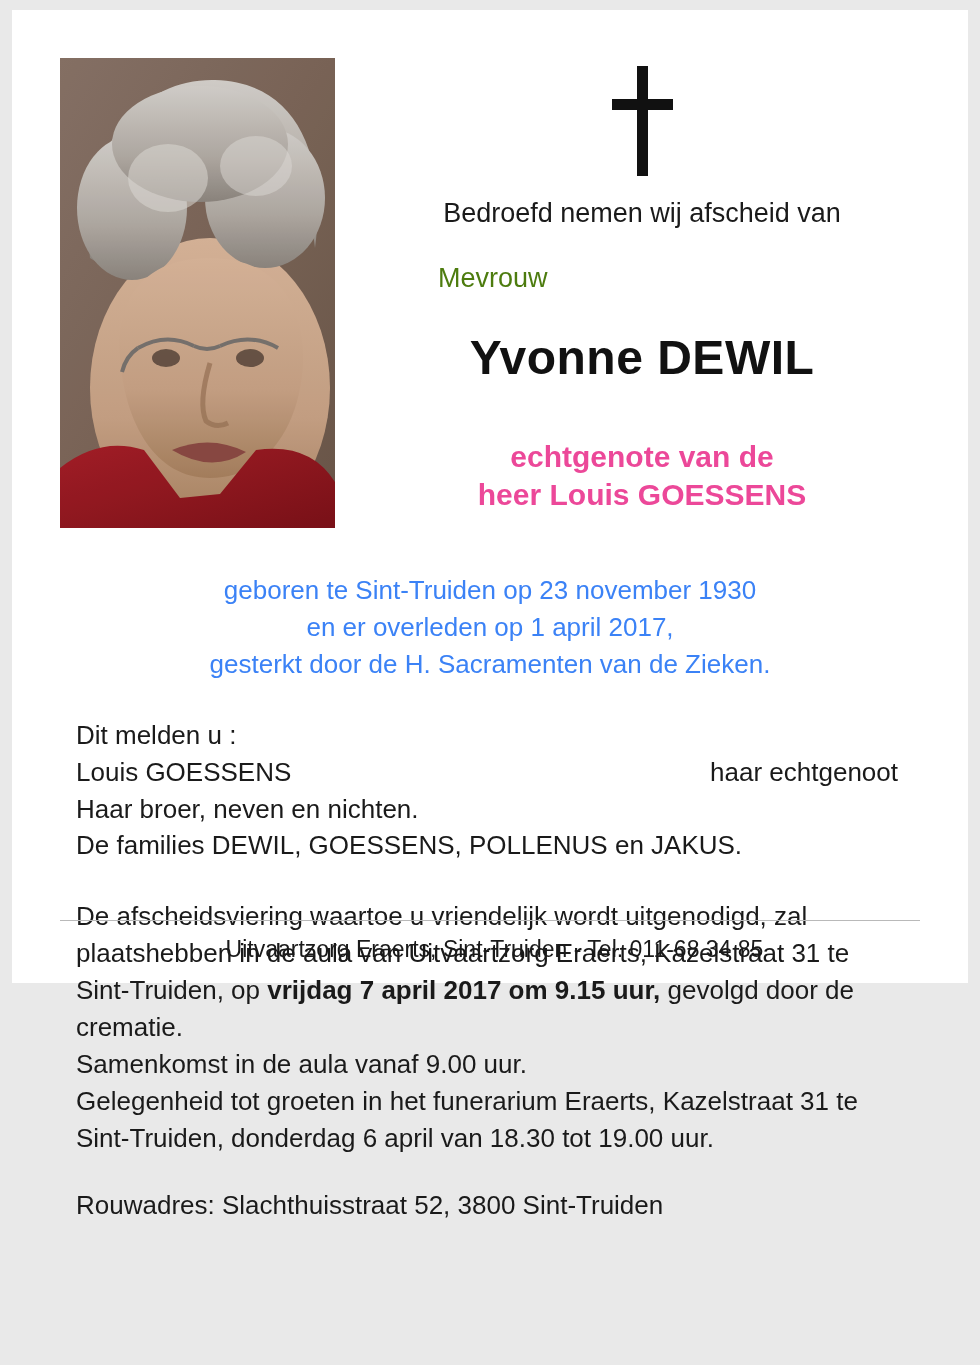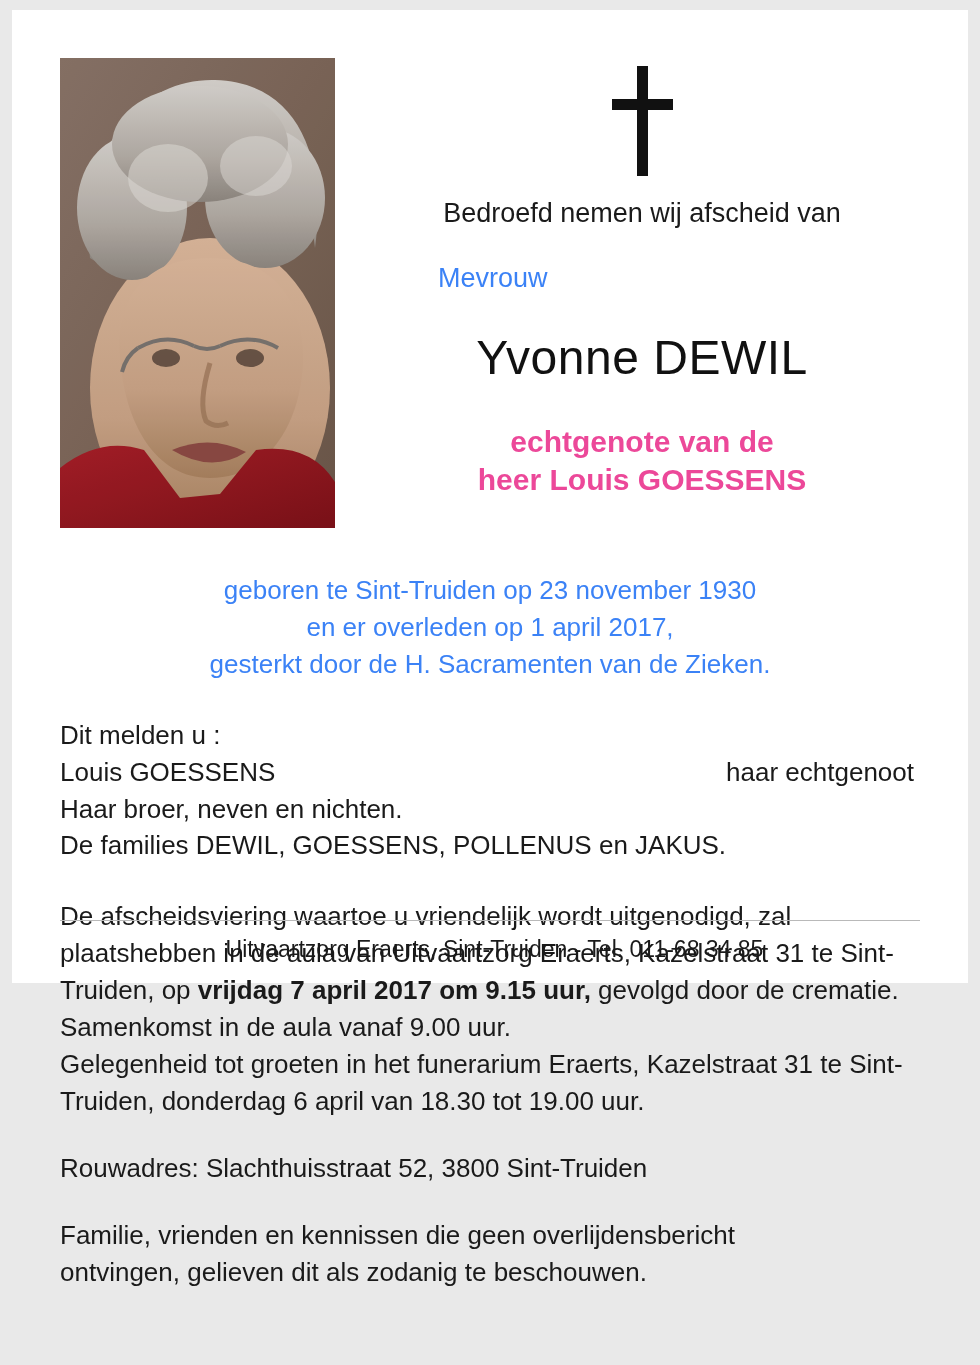--- a/index.html
+++ b/index.html
@@ -67,47 +67,47 @@
     height: 11px;
     background: #111;
   }
   .line-bedroefd {
     font-size: 27px;
     color: #1a1a1a;
     margin-bottom: 34px;
   }
   .line-mevrouw {
     font-size: 27px;
-    color: #3b82f6;
+    color: #4d7c0f;
     margin-bottom: 36px;
     text-align: left;
     padding-left: 86px;
   }
   .name {
     font-size: 48px;
-    font-weight: normal;
+    font-weight: bold;
     color: #111;
     letter-spacing: 0.5px;
-    margin-bottom: 38px;
+    margin-bottom: 53px;
   }
   .spouse {
     font-size: 30px;
     font-weight: bold;
     color: #ec4899;
     line-height: 1.28;
   }
   .birth-block {
     text-align: center;
     font-size: 26px;
     color: #3b82f6;
     line-height: 1.42;
     margin-top: 42px;
   }
   .body-block {
-    margin: 0 48px;
+    margin: 0 64px;
     font-size: 26px;
     color: #1a1a1a;
     line-height: 1.42;
   }
   .para {
     margin-top: 34px;
   }
   .para.tight {
     margin-top: 30px;
   }
@@ -231,23 +231,19 @@
         <span>De afscheidsviering waartoe u vriendelijk wordt uitgenodigd, zal plaatshebben in de aula van Uitvaartzorg Eraerts, Kazelstraat 31 te Sint-Truiden, op </span><span class="b">vrijdag 7 april 2017 om 9.15 uur,</span><span> gevolgd door de crematie.</span>
       </p>
       <div>Samenkomst in de aula vanaf 9.00 uur.</div>
       <div>Gelegenheid tot groeten in het funerarium Eraerts, Kazelstraat 31 te Sint-Truiden, donderdag 6 april van 18.30 tot 19.00 uur.</div>
     </div>
 
     <div class="para tight">
       <div>Rouwadres: Slachthuisstraat 52, 3800 Sint-Truiden</div>
     </div>
 
-    <div class="para tight">
-      <div>Familie, vrienden en kennissen die geen overlijdensbericht</div>
-      <div>ontvingen, gelieven dit als zodanig te beschouwen.</div>
-    </div>
 
   </div>
 
   <div class="footer-rule"></div>
   <div class="footer">Uitvaartzorg Eraerts, Sint-Truiden - Tel. 011-68 34 85</div>
 
 </div>
 
 </body></html>

